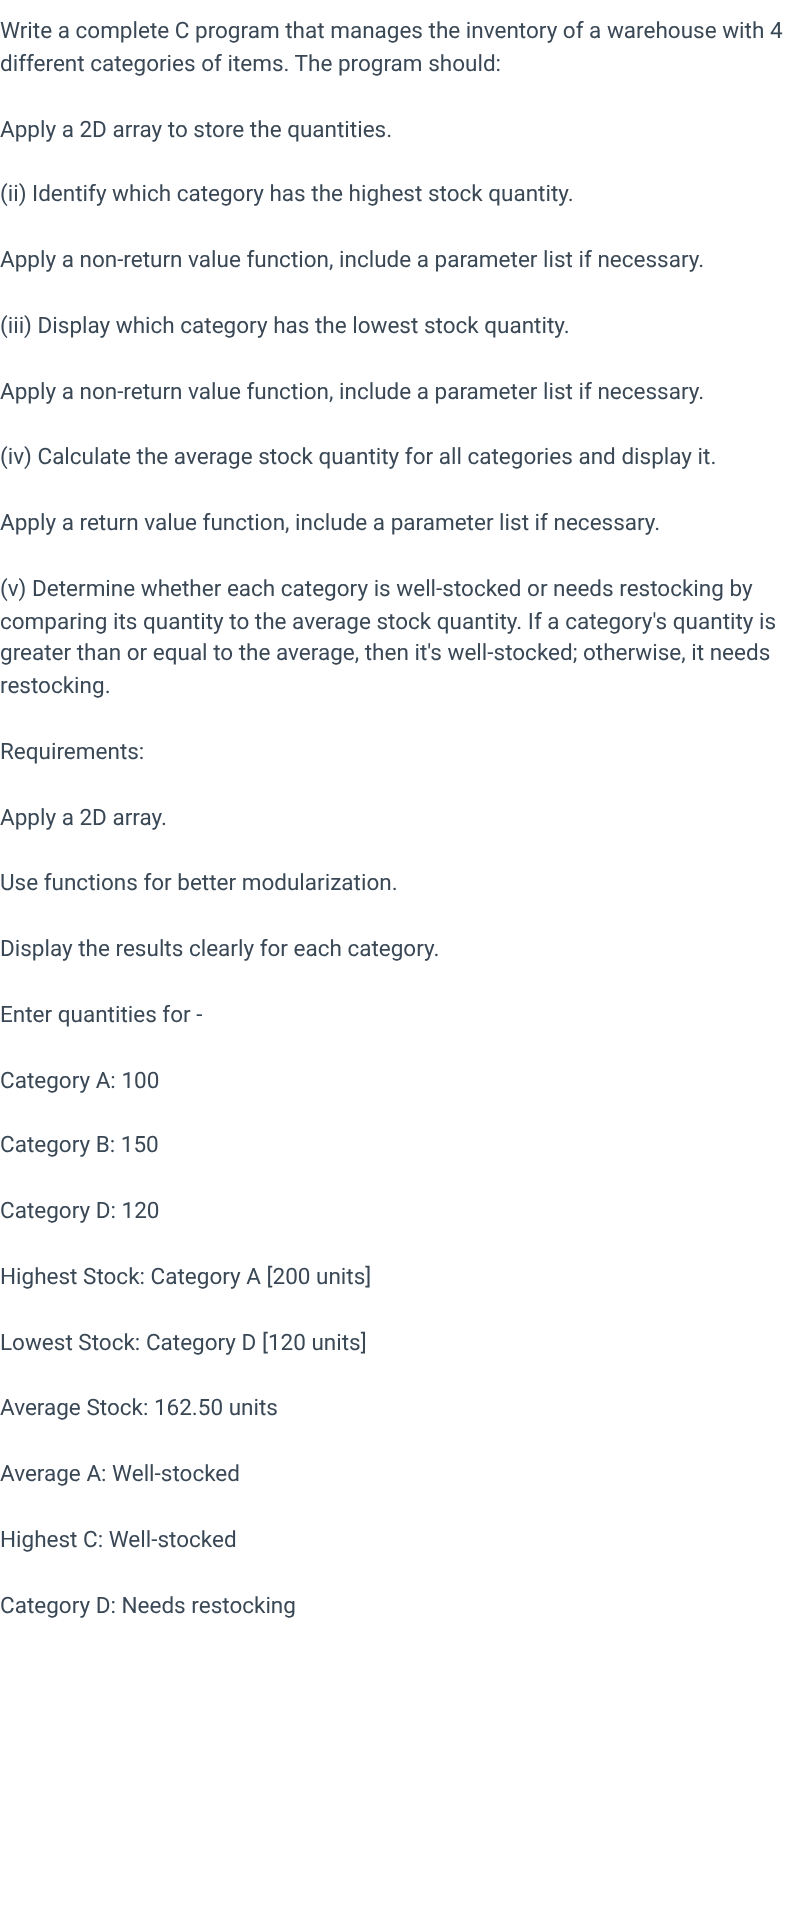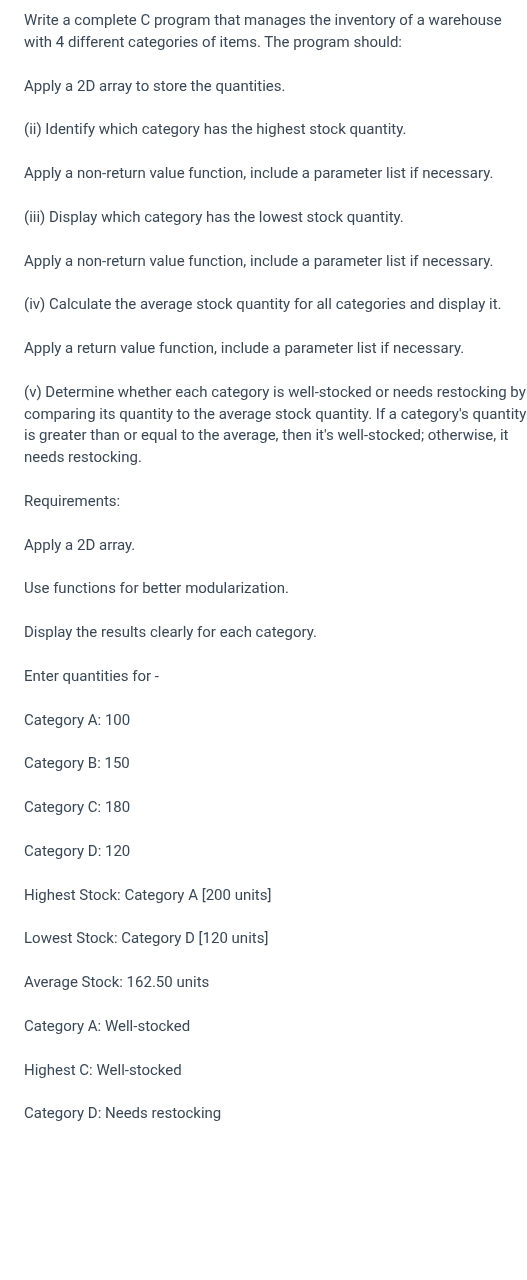--- a/index.html
+++ b/index.html
@@ -15,21 +15,20 @@
       padding: 0;
       line-height: 1.45;
     }
     .container {
       padding: 10px 0 20px 0;
     }
     .para {
       font-size: 15px;
       margin-bottom: 22px;
       color: #3a4856;
-      margin-left: 24px;
     }
     .para:last-child {
       margin-bottom: 0;
     }
   </style>
 </head>
 <body>
 
 <div class="container">
   <p class="para">Write a complete C program that manages the inventory of a warehouse with 4 different categories of items. The program should:</p>
@@ -41,21 +40,20 @@
   <p class="para">(iv) Calculate the average stock quantity for all categories and display it.</p>
   <p class="para">Apply a return value function, include a parameter list if necessary.</p>
   <p class="para">(v) Determine whether each category is well-stocked or needs restocking by comparing its quantity to the average stock quantity. If a category's quantity is greater than or equal to the average, then it's well-stocked; otherwise, it needs restocking.</p>
   <p class="para">Requirements:</p>
   <p class="para">Apply a 2D array.</p>
   <p class="para">Use functions for better modularization.</p>
   <p class="para">Display the results clearly for each category.</p>
   <p class="para">Enter quantities for -</p>
   <p class="para">Category A: 100</p>
   <p class="para">Category B: 150</p>
-  <p class="para">Category C: 180</p>
   <p class="para">Category D: 120</p>
   <p class="para">Highest Stock: Category A [200 units]</p>
   <p class="para">Lowest Stock: Category D [120 units]</p>
   <p class="para">Average Stock: 162.50 units</p>
-  <p class="para">Category A: Well-stocked</p>
+  <p class="para">Average A: Well-stocked</p>
   <p class="para">Highest C: Well-stocked</p>
   <p class="para">Category D: Needs restocking</p>
 </div>
 
 </body></html>

